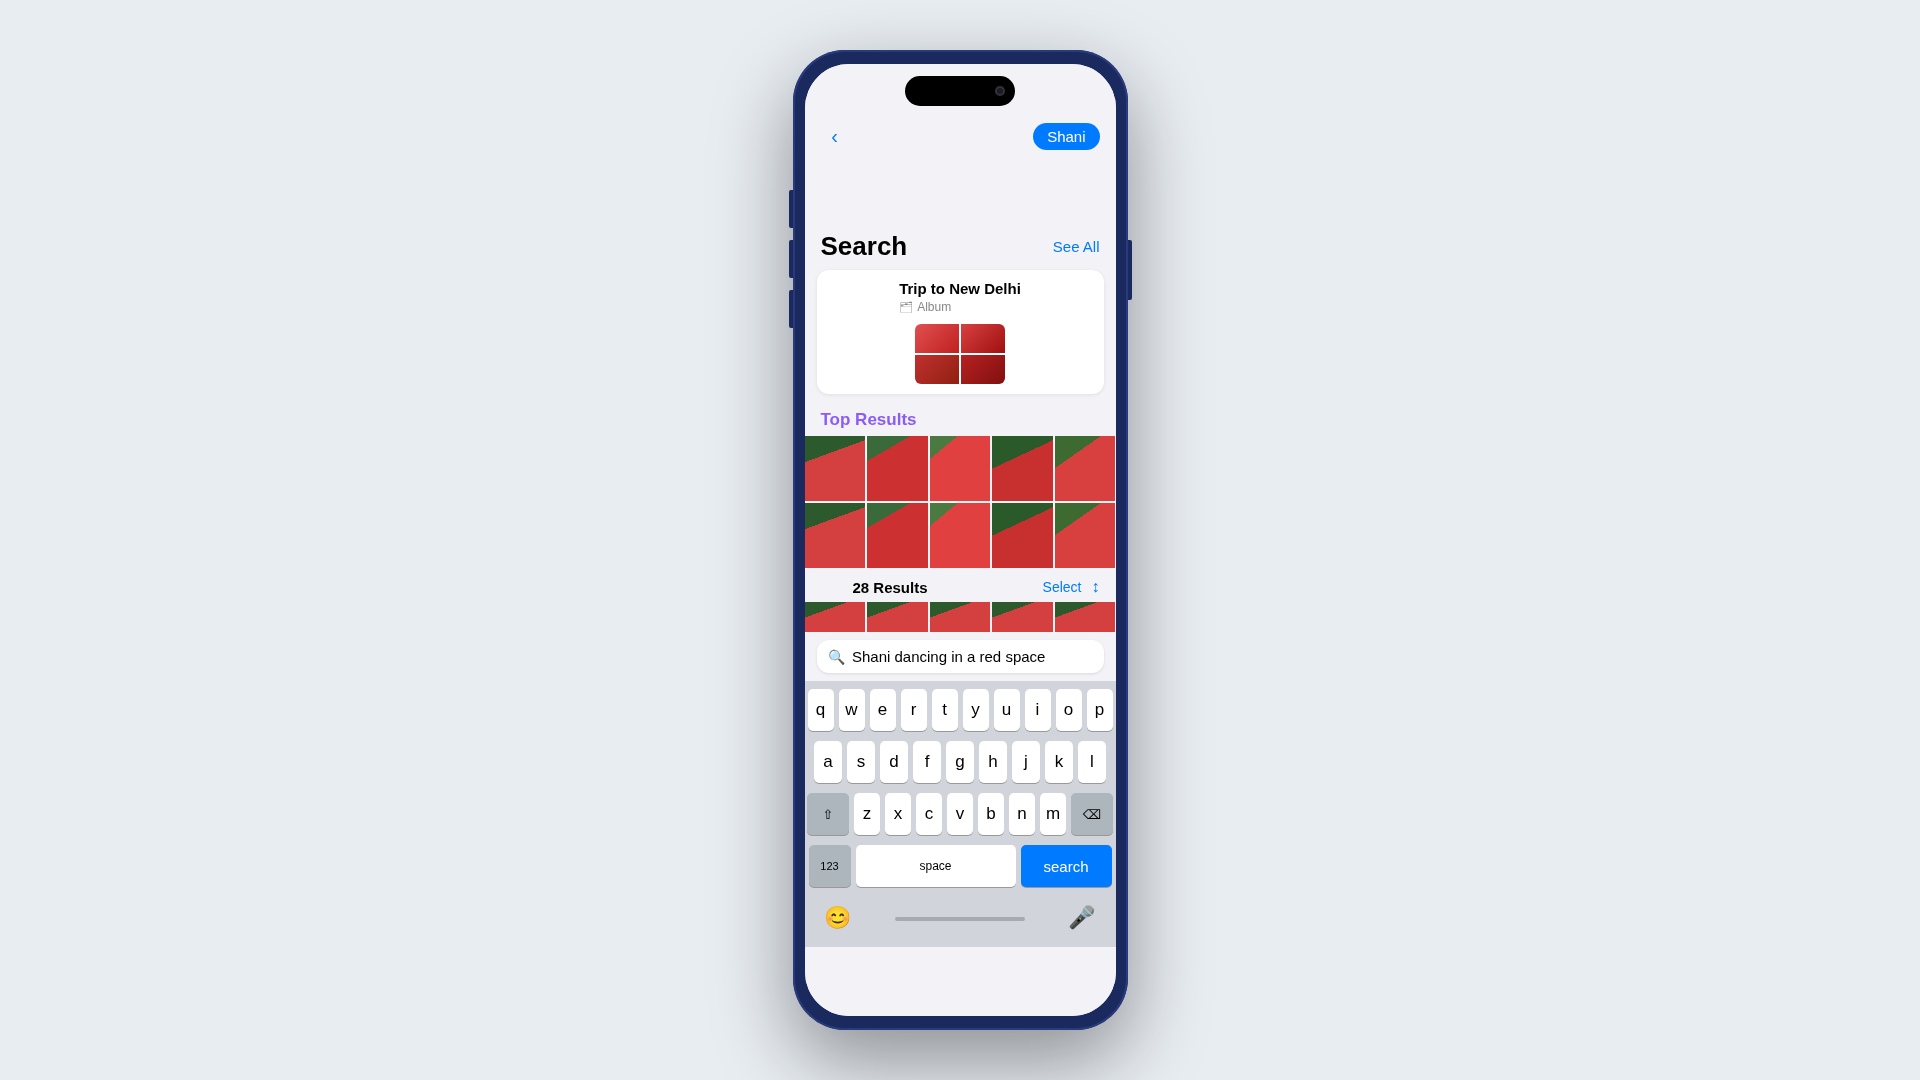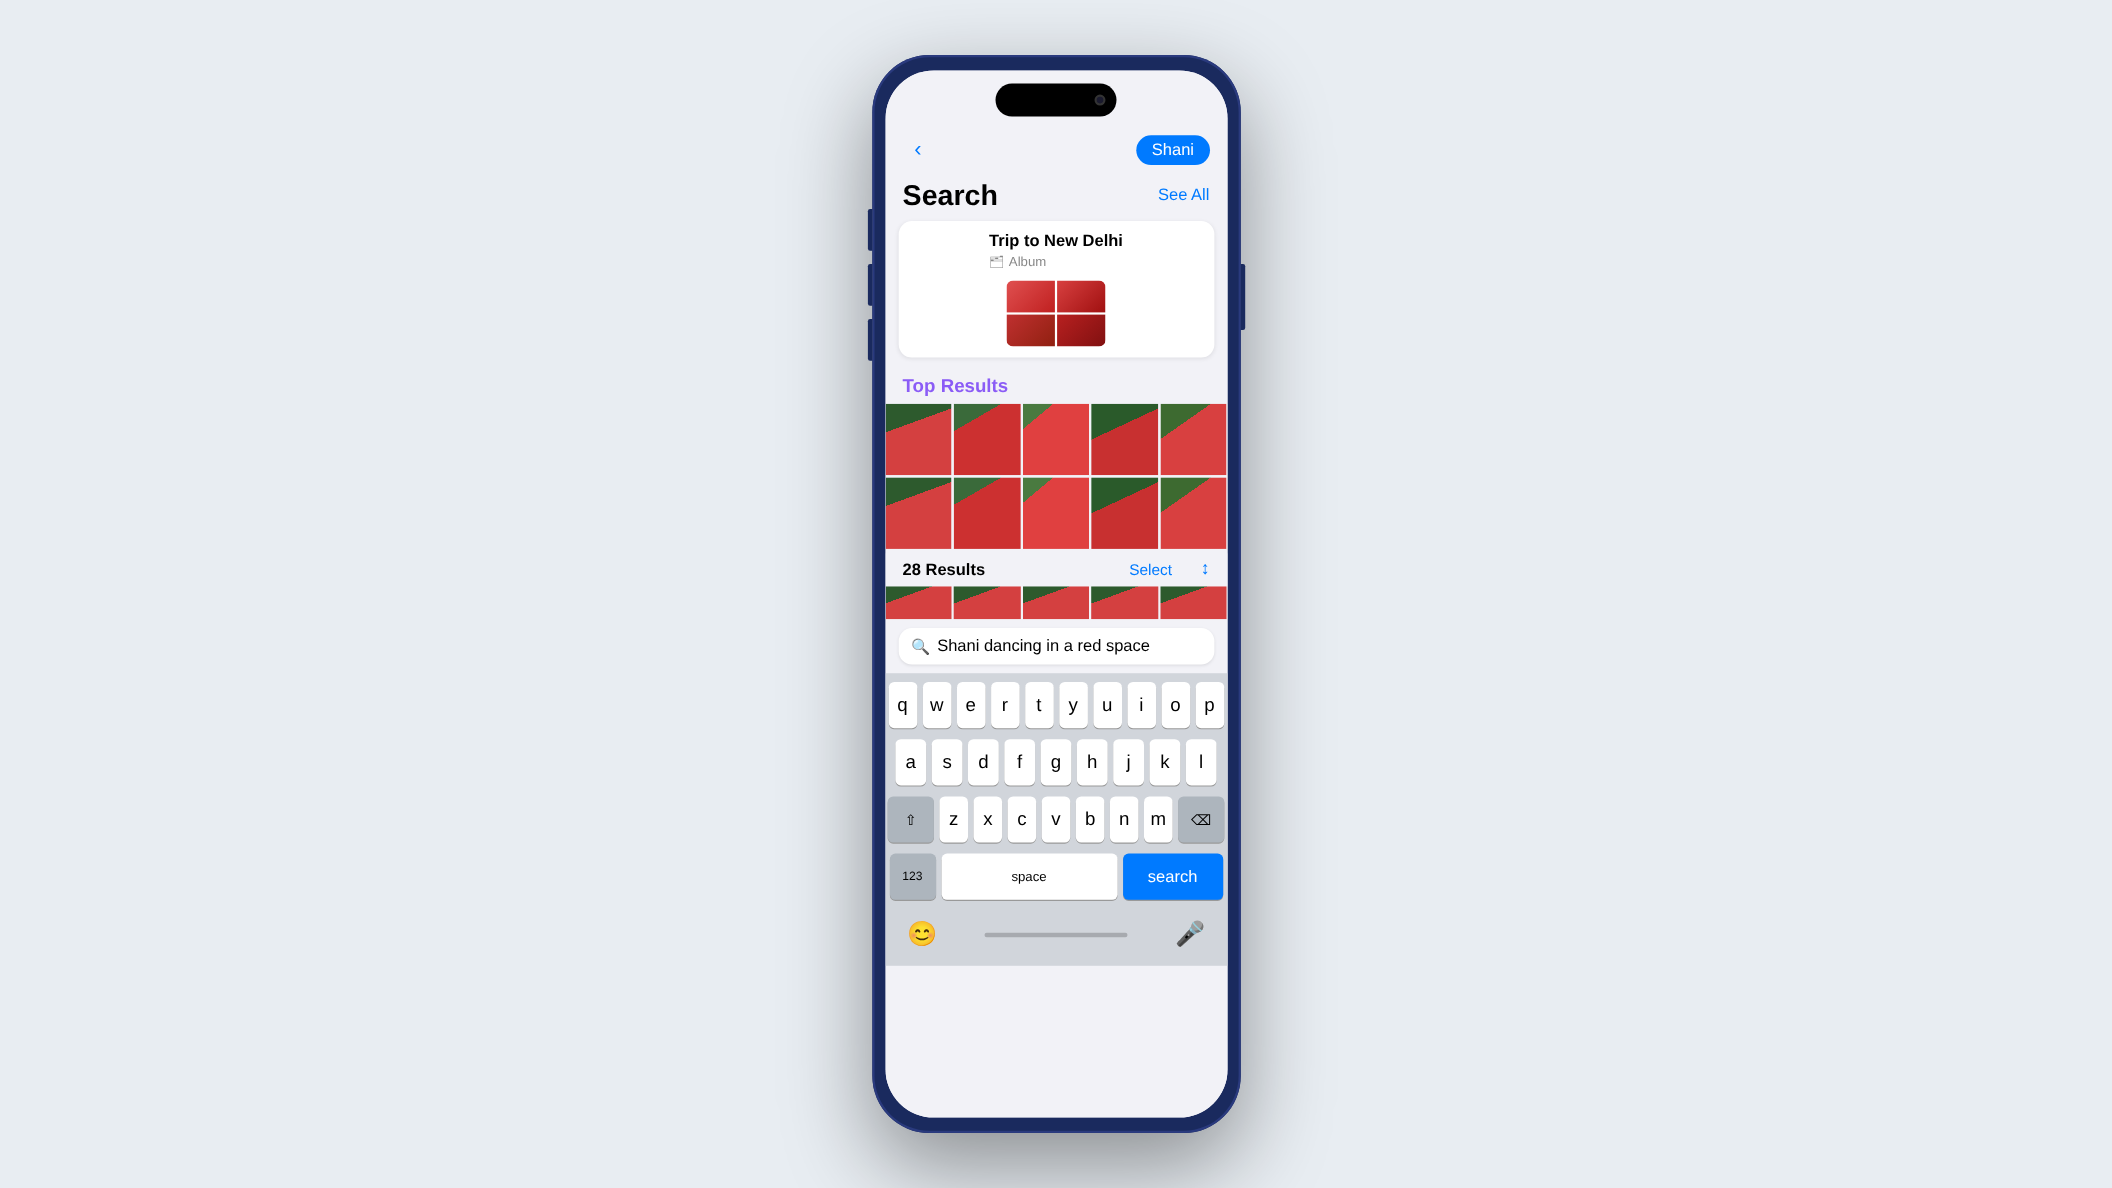--- a/index.html
+++ b/index.html
@@ -136,20 +136,21 @@
       cursor: pointer;
     }
 
     
     .content {
       flex: 1;
       overflow: hidden;
       background: #f2f2f7;
       display: flex;
       flex-direction: column;
+      justify-content: center;
     }
 
     
     .search-header {
       display: flex;
       align-items: center;
       justify-content: space-between;
       padding: 4px 16px 8px;
       flex-shrink: 0;
     }
@@ -275,26 +276,27 @@
       justify-content: space-between;
       padding: 6px 16px;
       background: #f2f2f7;
       flex-shrink: 0;
     }
 
     .results-count {
       font-size: 15px;
       font-weight: 600;
       color: #000;
+      margin-left: 32px;
     }
 
     .results-actions {
       display: flex;
       align-items: center;
-      gap: 26px;
+      gap: 10px;
     }
 
     .select-btn {
       font-size: 14px;
       color: #007aff;
       cursor: pointer;
     }
 
     .sort-icon {
       font-size: 16px;

